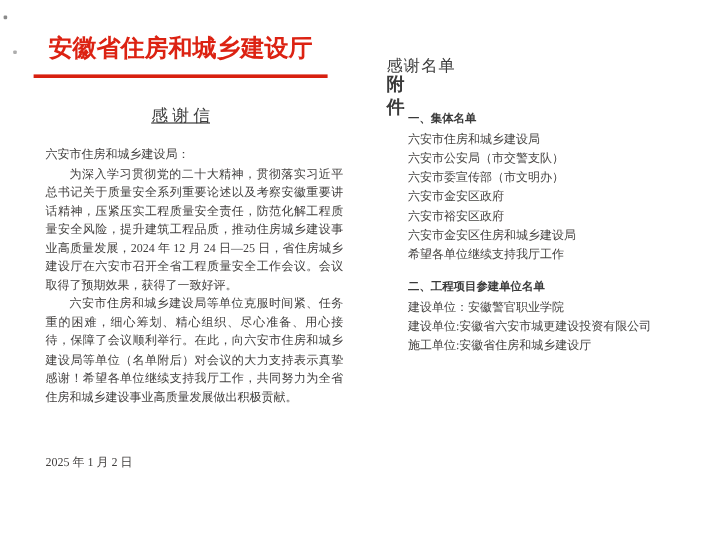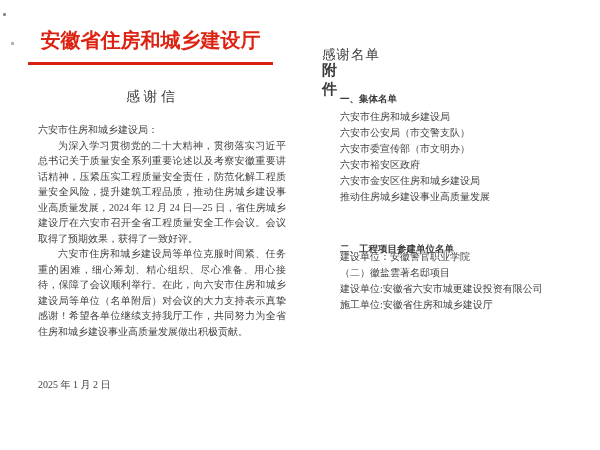--- a/index.html
+++ b/index.html
@@ -30,20 +30,21 @@
     position: absolute;
     left: 28px; top: 62px; width: 245px; height: 2.5px;
     background: #d8200f;
   }
   .letter-title {
     position: absolute;
     left: 28px; top: 88px; width: 245px;
     text-align: center;
     font-size: 14px;
     color: #3c3c3c;
+    text-decoration: underline;
   }
   .letter-body {
     position: absolute;
     left: 38px; top: 122px; width: 248px;
     font-size: 10px;
     line-height: 15.5px;
     text-align: justify;
     word-break: break-all;
     color: #413f3e;
   }
@@ -75,21 +76,21 @@
   }
   .section-header {
     position: absolute;
     left: 340px;
     font-size: 9.5px;
     font-weight: bold;
     color: #3a3a3a;
     white-space: nowrap;
   }
   .sec1-header { top: 93px; }
-  .sec2-header { top: 243px; }
+  .sec2-header { top: 233px; }
   .name-list {
     position: absolute;
     left: 340px;
     font-size: 10px;
     line-height: 16px;
     color: #454341;
   }
   .sec1-list { top: 109px; }
   .sec2-list { top: 249px; }
   .name-list .row { white-space: nowrap; }
@@ -132,30 +133,30 @@
     <div class="attachment-label">附件</div>
 
     <div class="attachment-title">感谢名单</div>
 
     <div class="section-header sec1-header">一、集体名单</div>
 
     <div class="name-list sec1-list">
         <div class="row">六安市住房和城乡建设局</div>
         <div class="row">六安市公安局（市交警支队）</div>
         <div class="row">六安市委宣传部（市文明办）</div>
+        <div class="row">六安市金安区政府</div>
         <div class="row">六安市裕安区政府</div>
         <div class="row">六安市金安区住房和城乡建设局</div>
-        <div class="row">推动住房城乡建设事业高质量发展</div>
+        <div class="row">希望各单位继续支持我厅工作</div>
       </div>
 
     <div class="section-header sec2-header">二、工程项目参建单位名单</div>
 
     <div class="name-list sec2-list">
         <div class="row">建设单位：安徽警官职业学院</div>
-        <div class="row">（二）徽盐雲著名邸项目</div>
         <div class="row">建设单位:安徽省六安市城更建设投资有限公司</div>
         <div class="row">施工单位:安徽省住房和城乡建设厅</div>
       </div>
 
     <div class="page-edge-shadow"></div>
   </div>
 
 </div>
 
 </body></html>

